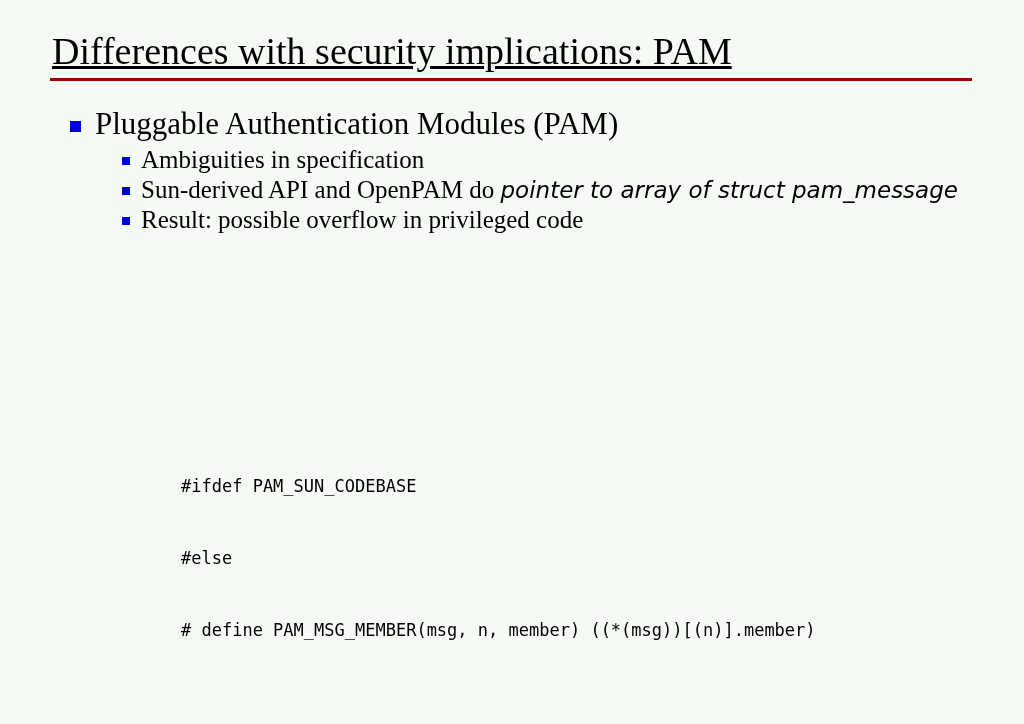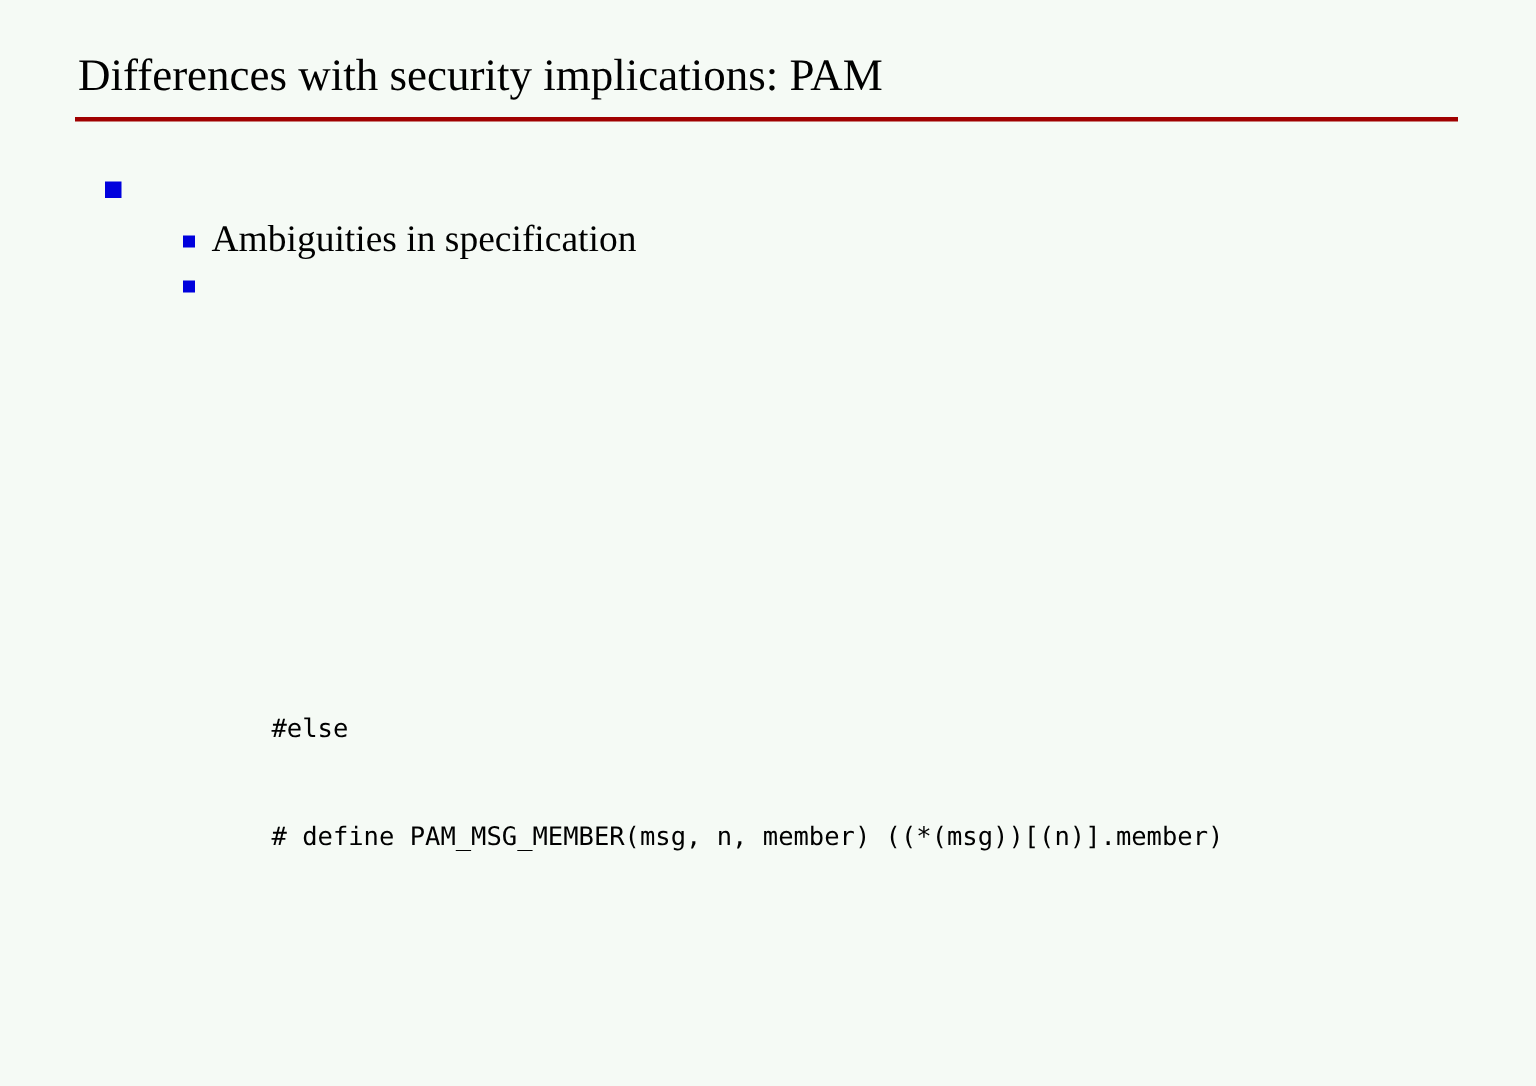--- a/index.html
+++ b/index.html
@@ -19,27 +19,28 @@
 
   
   #slide-title-block {
     position: absolute;
     left: 50px;
     top: 28px;
     width: 922px;
   }
   #slide-title {
     font-family: "Liberation Serif", "DejaVu Serif", serif;
-    font-size: 30px;
+    font-size: 38px;
     line-height: 46px;
     font-weight: normal;
     color: #000000;
     white-space: nowrap;
     margin: 0;
     padding: 0 0 4px 2px;
+    text-decoration: underline;
   }
   #title-rule {
     width: 100%;
     height: 3px;
     background: #a00000;
   }
 
   
   #slide-body {
     position: absolute;
@@ -112,35 +113,42 @@
 
 <div id="slide-title-block">
   <h1 id="slide-title">Differences with security implications: PAM</h1>
   <div id="title-rule" style="background: rgb(160, 0, 0);"></div>
 </div>
 
 <div id="slide-body">
 
   <div class="lvl1">
     <span class="bullet" style="background: rgb(0, 0, 221);"></span>
+    <span>Pluggable Authentication Modules (PAM)</span>
   </div>
 
   <div class="lvl2">
     <span class="bullet" style="background: rgb(0, 0, 221);"></span>
     <span>Ambiguities in specification</span>
   </div>
 
 
+  <div class="lvl2">
+    <span class="bullet" style="background: rgb(0, 0, 221);"></span>
+    <span>Sun-derived API and OpenPAM do </span><span class="em-sans">pointer to array of struct pam_message</span>
+  </div>
 
   <div class="lvl2">
     <span class="bullet" style="background: rgb(0, 0, 221);"></span>
+    <span>Result: possible overflow in privileged code</span>
   </div>
 
   <div class="gap"></div>
 
 
 </div>
 
 <div id="code-block">
+  <div class="code-line">#ifdef PAM_SUN_CODEBASE</div>
   <div class="code-line">#else</div>
   <div class="code-line"># define PAM_MSG_MEMBER(msg, n, member) ((*(msg))[(n)].member)</div>
   
 </div>
 
 </body></html>

